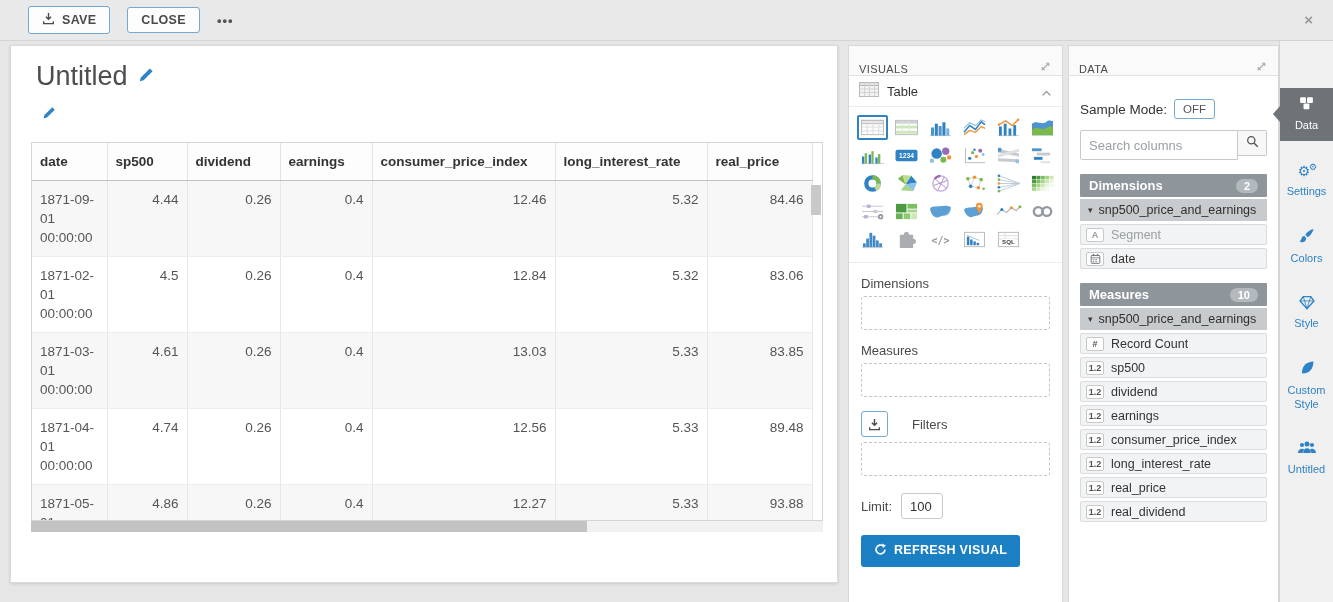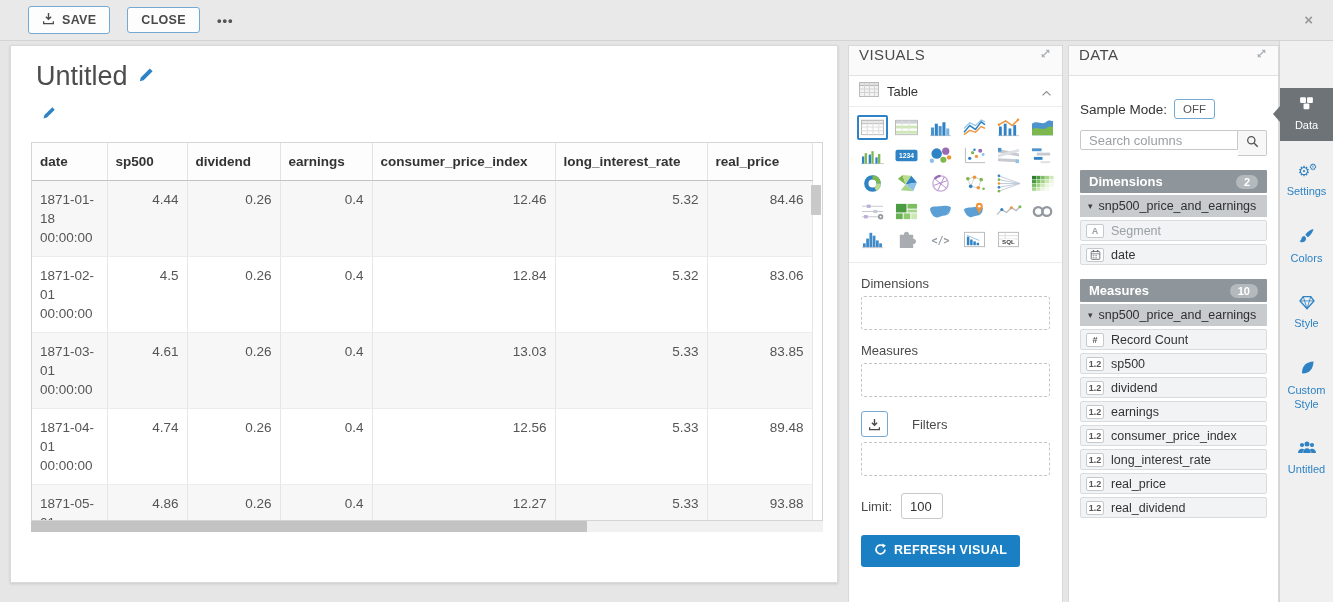--- a/index.html
+++ b/index.html
@@ -33,22 +33,22 @@
   table.result td { padding:9px 8px; vertical-align:top; border-right:1px solid #e6e6e6;
                     border-bottom:1px solid #ececec; line-height:19px; }
   table.result td.num { text-align:right; }
   table.result tbody tr:nth-child(odd) td { background:#f7f7f7; }
   .vthumb { position:absolute; right:1px; top:42px; width:10px; height:30px; background:#c9c9c9; border-radius:1px; cursor:pointer; }
   .hscroll { position:absolute; left:20px; top:475px; width:792px; height:11px; background:#f1f1f1; }
   .hthumb { position:absolute; left:0; top:0; width:556px; height:11px; background:#c3c3c3; cursor:pointer; }
 
   
   .panel { position:absolute; top:4px; bottom:0; background:#fff; border:1px solid #d8d8d8; border-bottom:none; }
-  .panel-head { height:30px; display:flex; align-items:flex-start; justify-content:space-between; padding:0 10px;
-                background:#fafafa; border-bottom:1px solid #e2e2e2; font-size:15px; color:#4a4a4a; letter-spacing:.4px; }
+  .panel-head { height:30px; display:flex; align-items:flex-end; justify-content:space-between; padding:0 10px;
+                background:#fafafa; border-bottom:1px solid #e2e2e2; font-size:11px; color:#4a4a4a; letter-spacing:.4px; }
 
   
   .visuals { left:848px; width:215px; }
   .type-row { display:flex; align-items:center; gap:8px; padding:6px 10px 5px; border-bottom:1px solid #ececec; cursor:pointer; }
   .type-label { font-size:13px; color:#333; flex:1; }
   .vgrid { display:grid; grid-template-columns:repeat(6,1fr); gap:3px 3px; padding:8px 8px 10px; border-bottom:1px solid #ececec; }
   .vcell { height:25px; display:flex; align-items:center; justify-content:center; border:2px solid transparent;
            border-radius:2px; cursor:pointer; }
   .vcell.sel { border-color:#2f83c5; }
   .vlabel { font-size:13px; color:#4a4a4a; margin:13px 12px 5px; }
@@ -67,21 +67,21 @@
   
   .data-panel { left:1068px; width:211px; }
   .data-body { padding:10px 11px 0; }
   .ds-row { display:flex; align-items:center; gap:7px; }
   .ds-name { font-weight:bold; font-size:13.5px; color:#333; }
   .ds-icons { margin-left:auto; display:flex; gap:9px; align-items:center; }
   .sample-row { display:flex; align-items:center; gap:7px; margin-top:13px; font-size:13.5px; color:#333; }
   .off-btn { border:1px solid #74a9d4; background:#fff; border-radius:3px; padding:3px 8px; font-size:11.5px;
              color:#555; cursor:pointer; font-family:inherit; }
   .search-row { display:flex; margin-top:11px; }
-  .search-input { flex:1; height:20px; border:1px solid #c9c9c9; padding:0 8px; font-size:13px; color:#333;
+  .search-input { flex:1; height:30px; border:1px solid #c9c9c9; padding:0 8px; font-size:13px; color:#333;
                   border-radius:2px 0 0 2px; font-family:inherit; min-width:0; }
   .search-input::placeholder { color:#9aa0a4; }
   .search-btn { width:29px; height:26px; border:1px solid #c9c9c9; border-left:none; background:#f7f7f7;
                 display:flex; align-items:center; justify-content:center; border-radius:0 2px 2px 0; cursor:pointer; }
   .sec-head { margin-top:14px; background:#8e969b; color:#fff; font-weight:bold; font-size:13px;
               padding:4px 9px; display:flex; align-items:center; border-radius:1px; }
   .badge { margin-left:auto; background:#b3b9bd; border-radius:9px; padding:1px 8px; font-size:11px; font-weight:bold; }
   .group-row { margin-top:2px; background:#c7cbce; color:#2f2f2f; font-size:12.5px; padding:4px 8px;
                display:flex; gap:6px; align-items:center; cursor:pointer; }
   .caret { font-size:9px; color:#3c3c3c; }
@@ -159,21 +159,21 @@
                 <th>sp500</th>
                 <th>dividend</th>
                 <th>earnings</th>
                 <th>consumer_price_index</th>
                 <th>long_interest_rate</th>
                 <th>real_price</th>
               </tr>
             </thead>
           <tbody>
               <tr>
-                <td>1871-01-18 00:00:00</td>
+                <td>1871-09-01 00:00:00</td>
                 <td class="num">4.44</td>
                 <td class="num">0.26</td>
                 <td class="num">0.4</td>
                 <td class="num">12.46</td>
                 <td class="num">5.32</td>
                 <td class="num">84.46</td>
               </tr>
               <tr>
                 <td>1871-02-01 00:00:00</td>
                 <td class="num">4.5</td>

